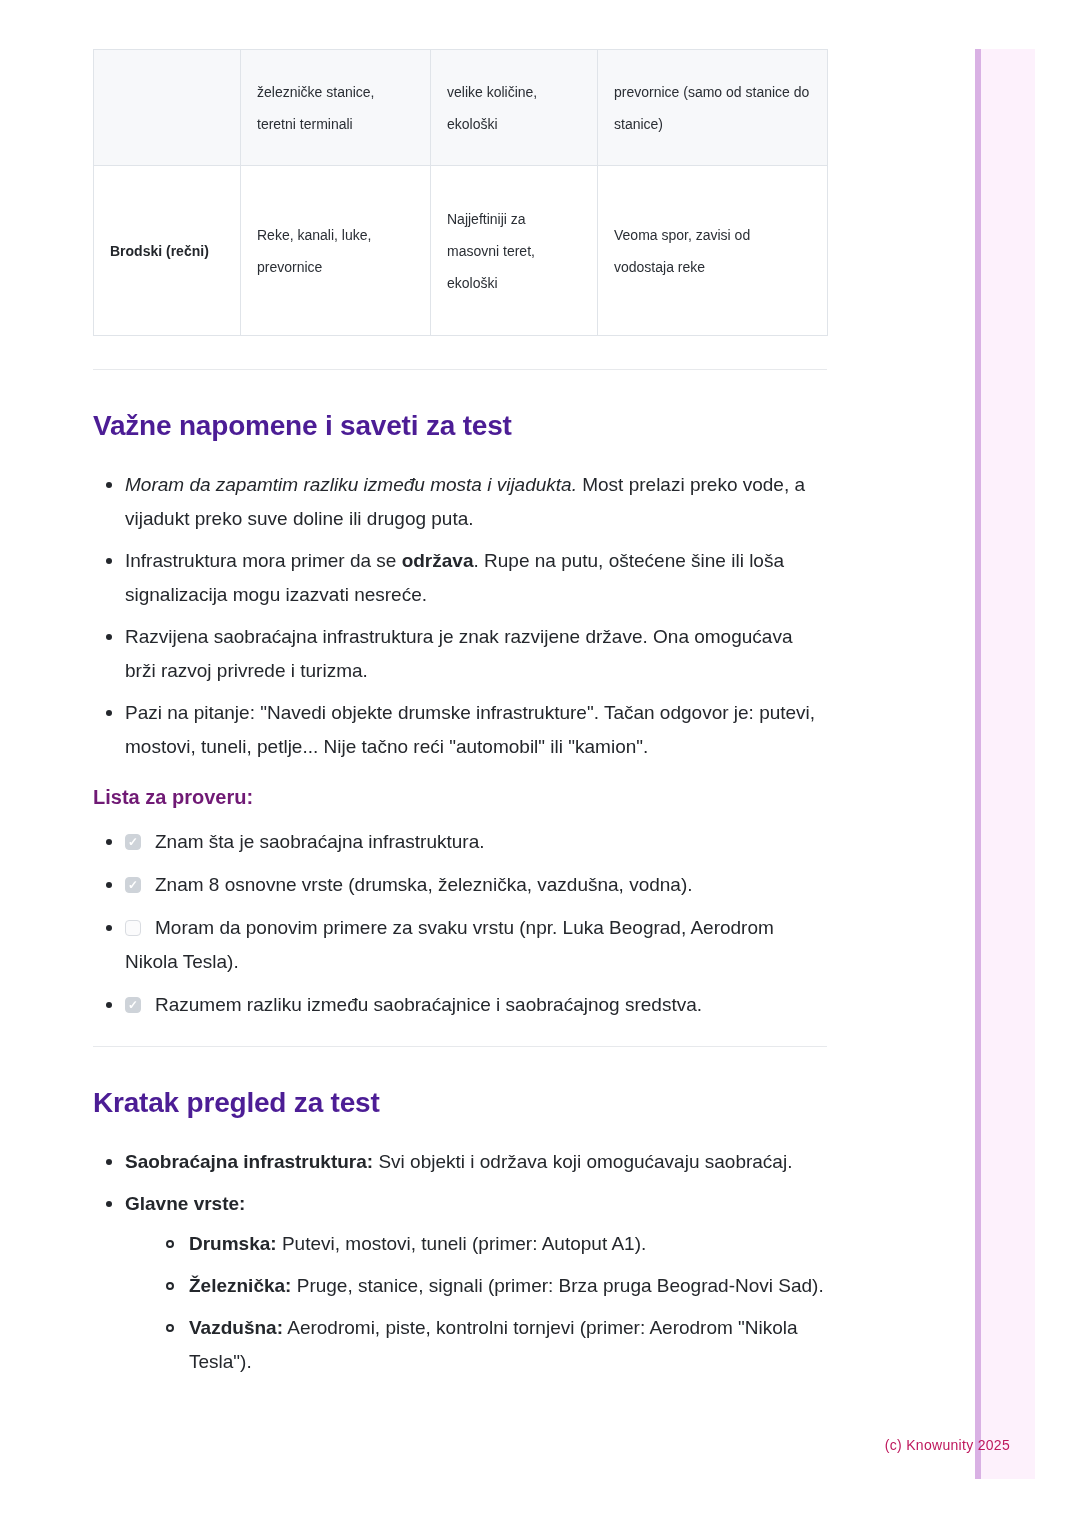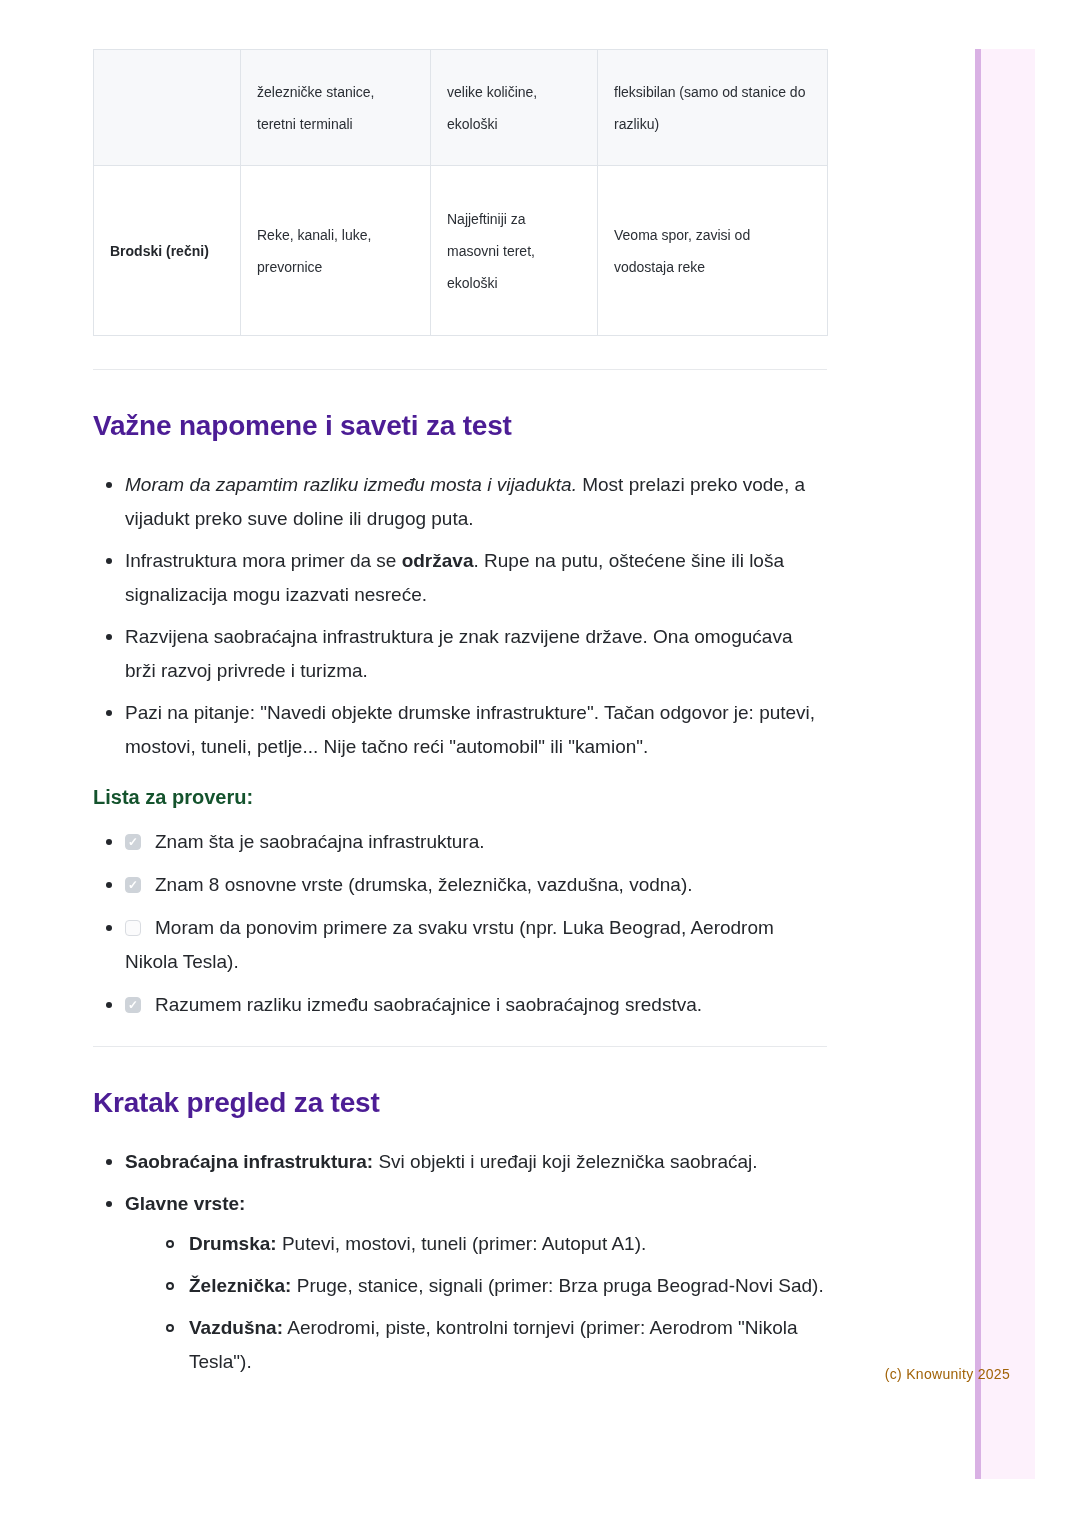--- a/index.html
+++ b/index.html
@@ -33,41 +33,41 @@
   h2.section { color: #4c1d95; font-size: 28px; line-height: 34px; font-weight: 700; margin: 39px 0 0 0; letter-spacing: -0.2px; }
 
   ul { list-style: none; margin: 0; padding: 0; }
   ul.bullets { margin-top: 25px; font-size: 19px; line-height: 34px; color: #24272c; }
   ul.bullets > li { position: relative; padding-left: 32px; margin-bottom: 8px; }
   ul.bullets > li:last-child { margin-bottom: 0; }
   .dot { position: absolute; left: 13px; top: 14px; width: 6px; height: 6px; border-radius: 50%; background: #24272c; }
   em { font-style: italic; text-align: center; }
   .b { font-weight: 700; margin-top: 34px; }
 
-  .subhead { font-size: 20px; line-height: 24px; font-weight: 700; color: #14532d; margin: 21px 0 0 0; }
+  .subhead { font-size: 20px; line-height: 24px; font-weight: 700; color: #701a75; margin: 21px 0 0 0; }
 
   ul.checklist { margin-top: 16px; }
   ul.checklist > li { margin-bottom: 9px; }
   .checkbox {
     display: inline-block; width: 16px; height: 16px; border-radius: 4px;
     background: #fbfbfc; border: 1px solid #d9dce1;
     margin-right: 14px; vertical-align: -2px; position: relative; cursor: pointer;
   }
   .checkbox[data-checked="true"] { background: #ced3d9; border-color: #ced3d9; }
   .checkbox[data-checked="true"]::after {
     content: "\2713"; position: absolute; left: 0; top: 0; width: 14px; height: 14px;
     line-height: 15px; text-align: center; font-size: 12px; font-weight: 700; color: #ffffff;
   }
 
   ul.sub { margin: 6px 0 0 32px; font-size: 19px; line-height: 34px; }
   ul.sub > li { position: relative; padding-left: 32px; margin-bottom: 8px; }
   ul.sub > li:last-child { margin-bottom: 0; }
   .circle { position: absolute; left: 9px; top: 13px; width: 8px; height: 8px; border: 2px solid #24272c; border-radius: 50%; }
 
-  .footer { position: absolute; top: 1366px; right: 70px; font-size: 14px; color: #a16207; letter-spacing: 0.3px; }
+  .footer { position: absolute; top: 1437px; right: 70px; font-size: 14px; color: #be185d; letter-spacing: 0.3px; }
 </style>
 </head>
 <body>
 
 <div class="edge-fill"></div>
 <div class="edge-line"></div>
 
 <div class="content">
 
   <table class="infra">
@@ -75,21 +75,21 @@
         <col style="width:147px">
         <col style="width:190px">
         <col style="width:167px">
         <col style="width:230px">
       </colgroup>
     <tbody>
       <tr class="r1 shaded">
         <td></td>
         <td>železničke stanice, teretni terminali</td>
         <td>velike količine, ekološki</td>
-        <td>fleksibilan (samo od stanice do razliku)</td>
+        <td>prevornice (samo od stanice do stanice)</td>
       </tr>
       <tr class="r2">
         <td class="rowlabel">Brodski (rečni)</td>
         <td>Reke, kanali, luke, prevornice</td>
         <td>Najjeftiniji za masovni teret, ekološki</td>
         <td>Veoma spor, zavisi od vodostaja reke</td>
       </tr>
     </tbody>
   </table>
 
@@ -137,21 +137,21 @@
     </li>
   </ul>
 
   <hr class="divider d2">
 
   <h2 class="section">Kratak pregled za test</h2>
 
   <ul class="bullets">
     <li>
       <span class="dot"></span>
-      <span><span class="b">Saobraćajna infrastruktura:</span><span> Svi objekti i uređaji koji železnička saobraćaj.</span></span>
+      <span><span class="b">Saobraćajna infrastruktura:</span><span> Svi objekti i održava koji omogućavaju saobraćaj.</span></span>
     </li>
     <li>
       <span class="dot"></span>
       <span><span class="b">Glavne vrste:</span><span></span></span>
       <ul class="sub">
         <li>
           <span class="circle"></span>
           <span><span class="b">Drumska:</span><span> Putevi, mostovi, tuneli (primer: Autoput A1).</span></span>
         </li>
         <li>

